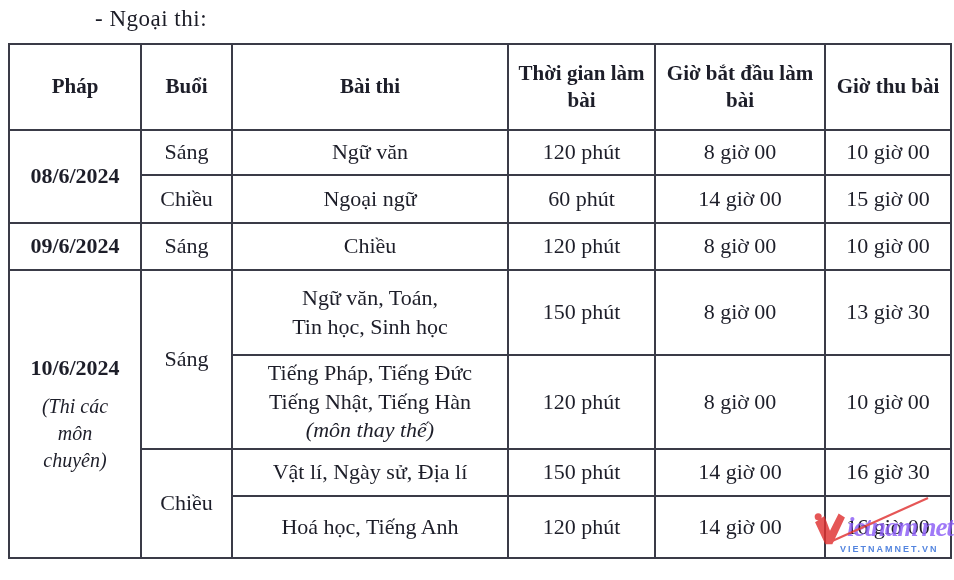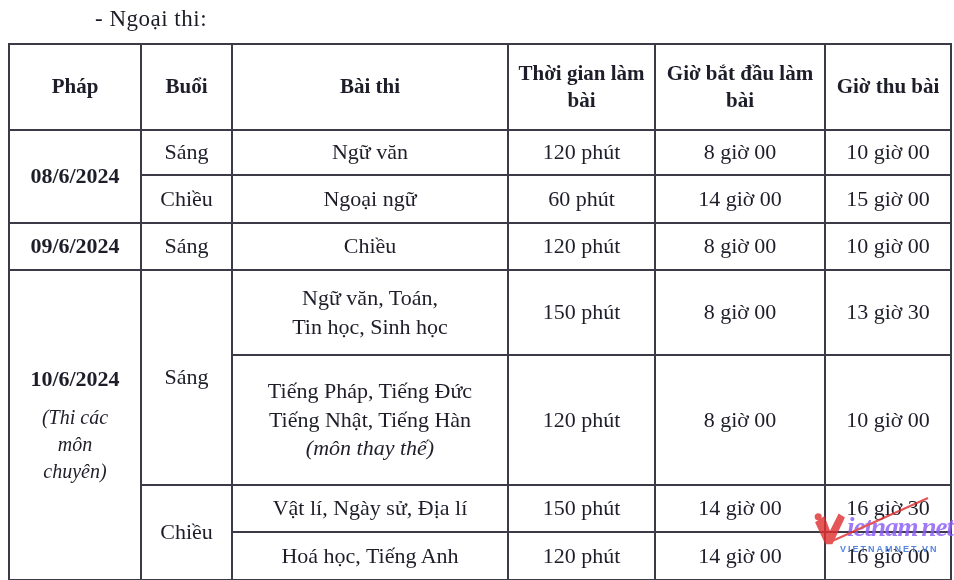--- a/index.html
+++ b/index.html
@@ -41,22 +41,22 @@
   }
   .schedule td {
     font-size: 22px;
     line-height: 1.3;
   }
   tr.hdr  { height: 86px; }
   tr.h45  { height: 45px; }
   tr.h48  { height: 48px; }
   tr.h47  { height: 47px; }
   tr.h85  { height: 85px; }
-  tr.h118 { height: 130px; }
-  tr.h46  { height: 48px; margin-top: 32px; }
+  tr.h118 { height: 94px; }
+  tr.h46  { height: 62px; margin-top: 32px; }
   .date { font-weight: bold; }
   .date-note {
     font-style: italic;
     font-weight: normal;
     font-size: 20px;
     line-height: 1.35;
     width: 88px;
     margin: 10px auto 0 auto;
   }
   .subject-note { font-style: italic; }

